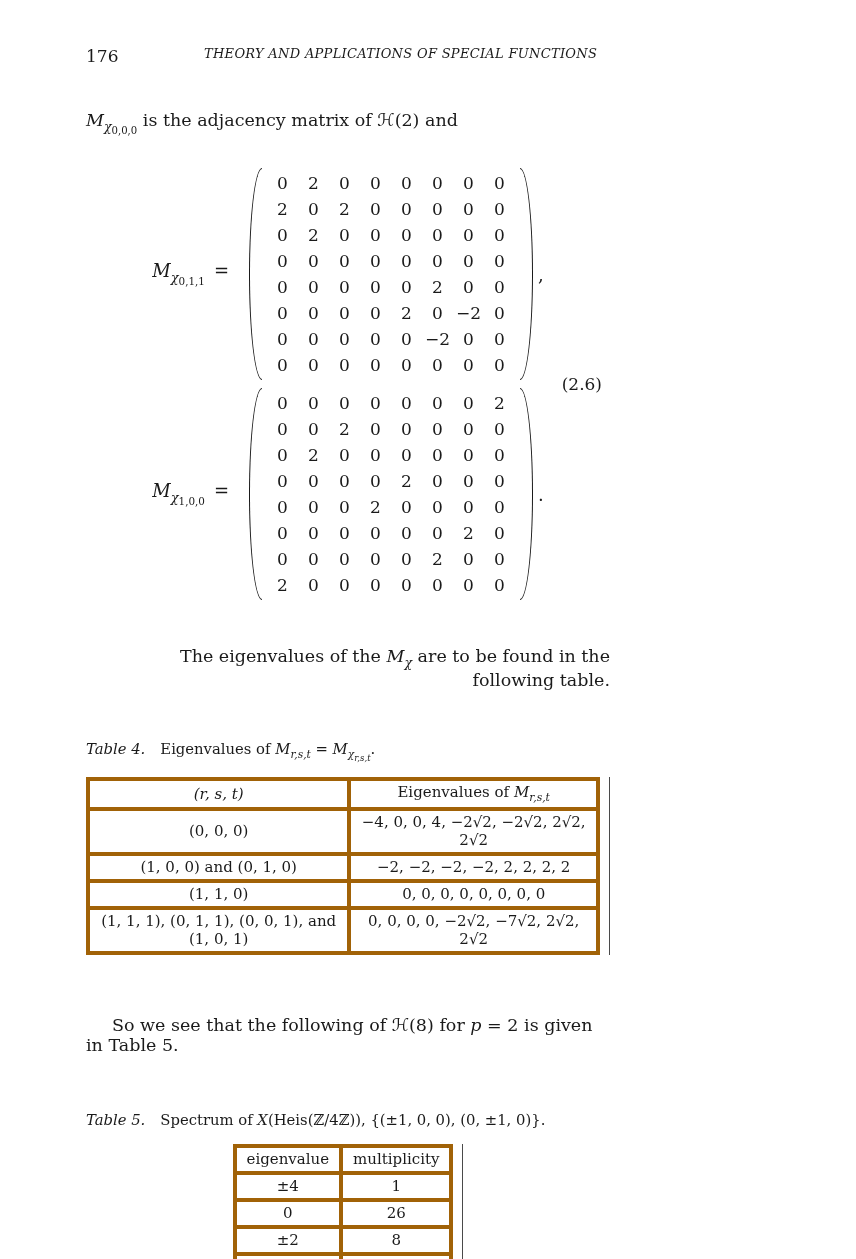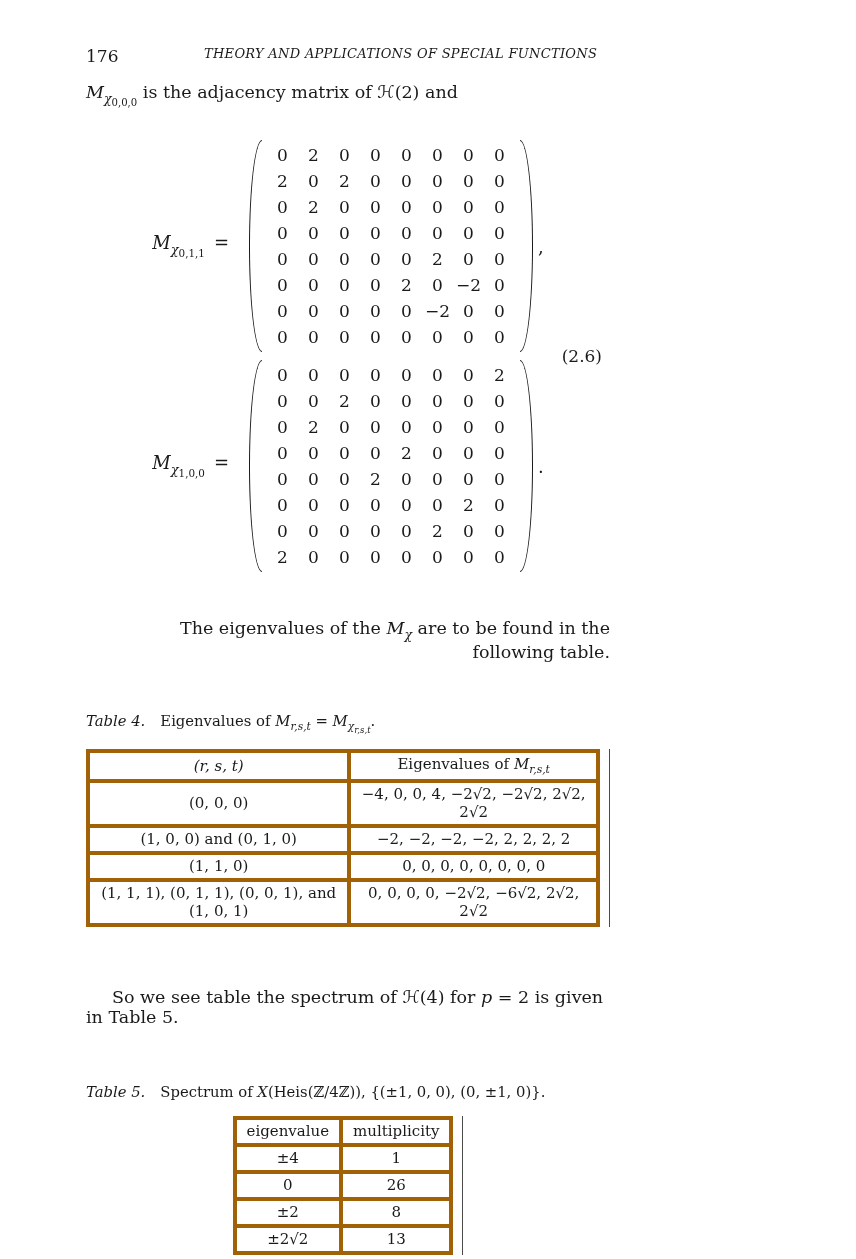--- a/index.html
+++ b/index.html
@@ -11,21 +11,21 @@
   }
   
   .runhead { position:relative; height:24px; font-size:17px; }
   .page-number { position:absolute; left:0; top:0; }
   .running-title { position:absolute; left:118px; right:14px; top:0; text-align:left;
     font-style:italic; font-size:13px; letter-spacing:0.3px; white-space:nowrap; }
   
   .mi { font-style:italic; }
   .sub1 { font-size:0.72em; vertical-align:-0.38em; }
   .sub2 { font-size:0.8em; vertical-align:-0.32em; }
-  .intro { margin-top:12px; font-size:17.5px; }
+  .intro { margin-top:40px; font-size:17.5px; }
   
   .equation { position:relative; margin-top:32px; }
   .eq-line { display:flex; justify-content:center; align-items:center; }
   .eq-line + .eq-line { margin-top:8px; }
   .mlabel { font-size:18px; margin-right:20px; white-space:nowrap; }
   .equals { margin-left:9px; }
   .matrix { display:flex; align-items:stretch; }
   .paren { width:13px; border:1.6px solid #1a1a1a; }
   .paren-left  { border-right:none; border-radius:100% 0 0 100% / 50% 0 0 50%; }
   .paren-right { border-left:none;  border-radius:0 100% 100% 0 / 0 50% 50% 0; }
@@ -244,28 +244,28 @@
           <tr>
             <td>(1, 0, 0) and (0, 1, 0)</td>
             <td>−2, −2, −2, −2, 2, 2, 2, 2</td>
           </tr>
           <tr>
             <td>(1, 1, 0)</td>
             <td>0, 0, 0, 0, 0, 0, 0, 0</td>
           </tr>
           <tr>
             <td>(1, 1, 1), (0, 1, 1), (0, 0, 1), and (1, 0, 1)</td>
-            <td>0, 0, 0, 0, −2√2, −6√2, 2√2, 2√2</td>
+            <td>0, 0, 0, 0, −2√2, −7√2, 2√2, 2√2</td>
           </tr>
         </tbody>
     </table>
     <div class="scan-rule"></div>
   </div>
 
-  <p class="para para-2"><span>So we see table the spectrum of </span><span>ℋ(4)</span><span> for </span><span class="mi">p</span><span> = 2 is given in Table 5.</span></p>
+  <p class="para para-2"><span>So we see that the following of </span><span>ℋ(8)</span><span> for </span><span class="mi">p</span><span> = 2 is given in Table 5.</span></p>
 
   <p class="caption caption-5"><span class="caption-label">Table 5.</span><span>Spectrum of </span><span class="mi">X</span><span>(Heis(ℤ/4ℤ)), {(±1, 0, 0), (0, ±1, 0)}.</span></p>
 
   <div class="tbl-row tbl-row-5">
     <table class="t5">
       <thead>
         <tr>
           <th>eigenvalue</th>
           <th>multiplicity</th>
         </tr>

